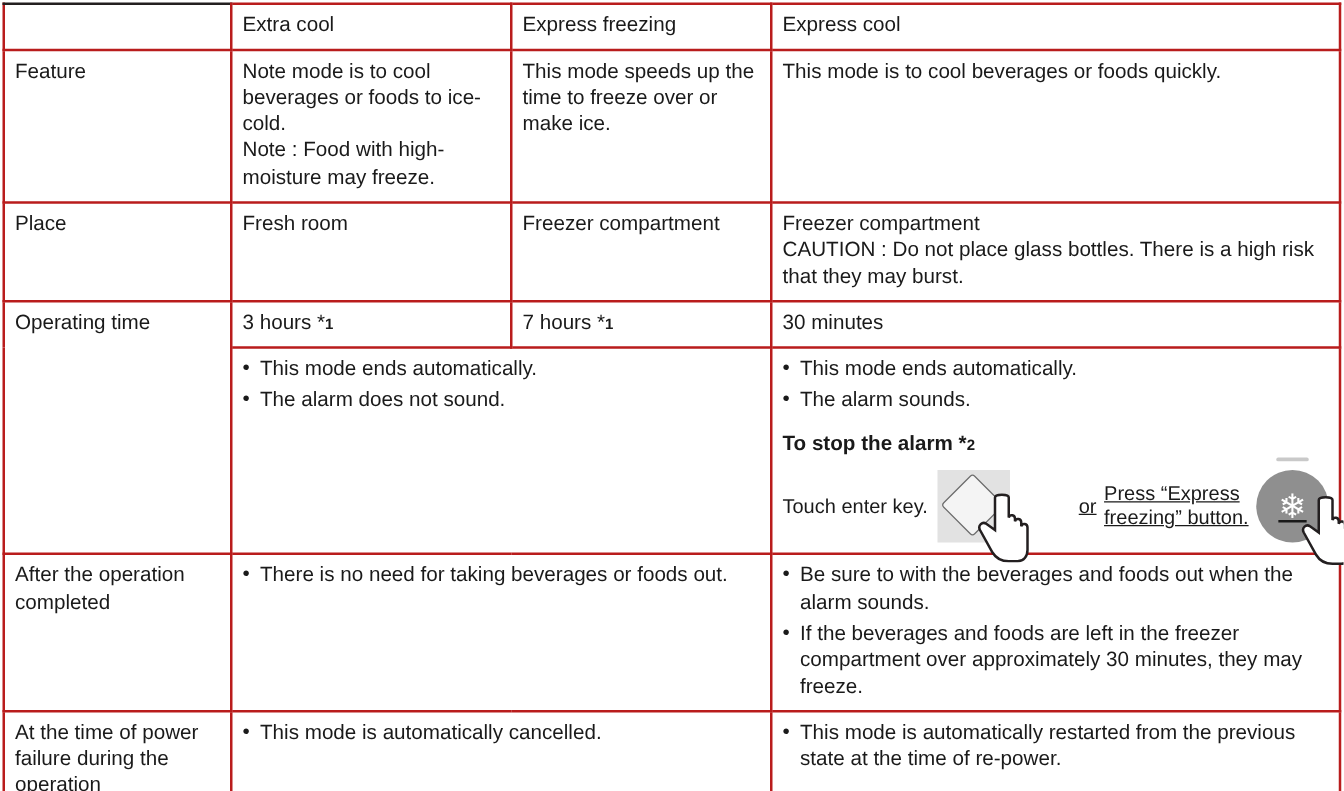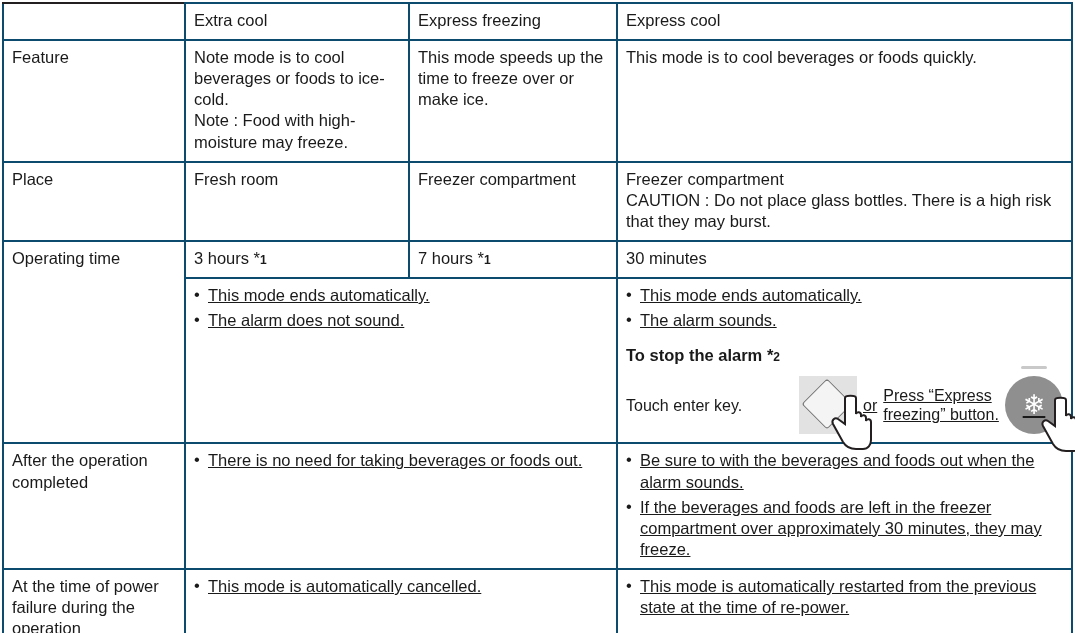--- a/index.html
+++ b/index.html
@@ -18,21 +18,21 @@
     overflow: hidden;
     background: #fff;
   }
   table.manual {
     border-collapse: collapse;
     width: 1071px;
     margin: 2px 0 0 2px;
     table-layout: fixed;
   }
   table.manual td, table.manual th {
-    border: 2px solid #0c4a6e;
+    border: 2px solid #b91c1c;
     vertical-align: top;
     padding: 6px 8px 8px 8px;
     font-size: 16.5px;
     line-height: 1.28;
     font-weight: normal;
     text-align: left;
   }
   .col-label { width: 182px; }
   .col-a { width: 224px; }
   .col-b { width: 208px; }
@@ -50,21 +50,20 @@
   .rowlabel {
     font-size: 16.5px;
     padding-top: 8px;
   }
   .bold { font-weight: normal; }
 
   ul.bullets {
     list-style: none;
     margin: 0;
     padding: 0;
-    text-decoration: underline;
   }
   ul.bullets li {
     position: relative;
     padding-left: 14px;
     margin: 0 0 4px 0;
   }
   ul.bullets li:last-child { margin-bottom: 0; }
   ul.bullets li:before {
     content: "\2022";
     position: absolute;
@@ -79,21 +78,20 @@
     margin: 14px 0 10px 0;
   }
   .alarm-row {
     display: flex;
     align-items: center;
     gap: 0px;
   }
   .alarm-left, .alarm-right {
     display: flex;
     align-items: center;
-    justify-content: space-between;
   }
   .alarm-left { width: 245px; }
   .alarm-right { width: 200px; margin-left: 6px; text-decoration: underline;}
   .alarm-text {
     font-size: 16px;
     line-height: 1.2;
   }
   .touch-key {
     width: 58px;
     height: 58px;

